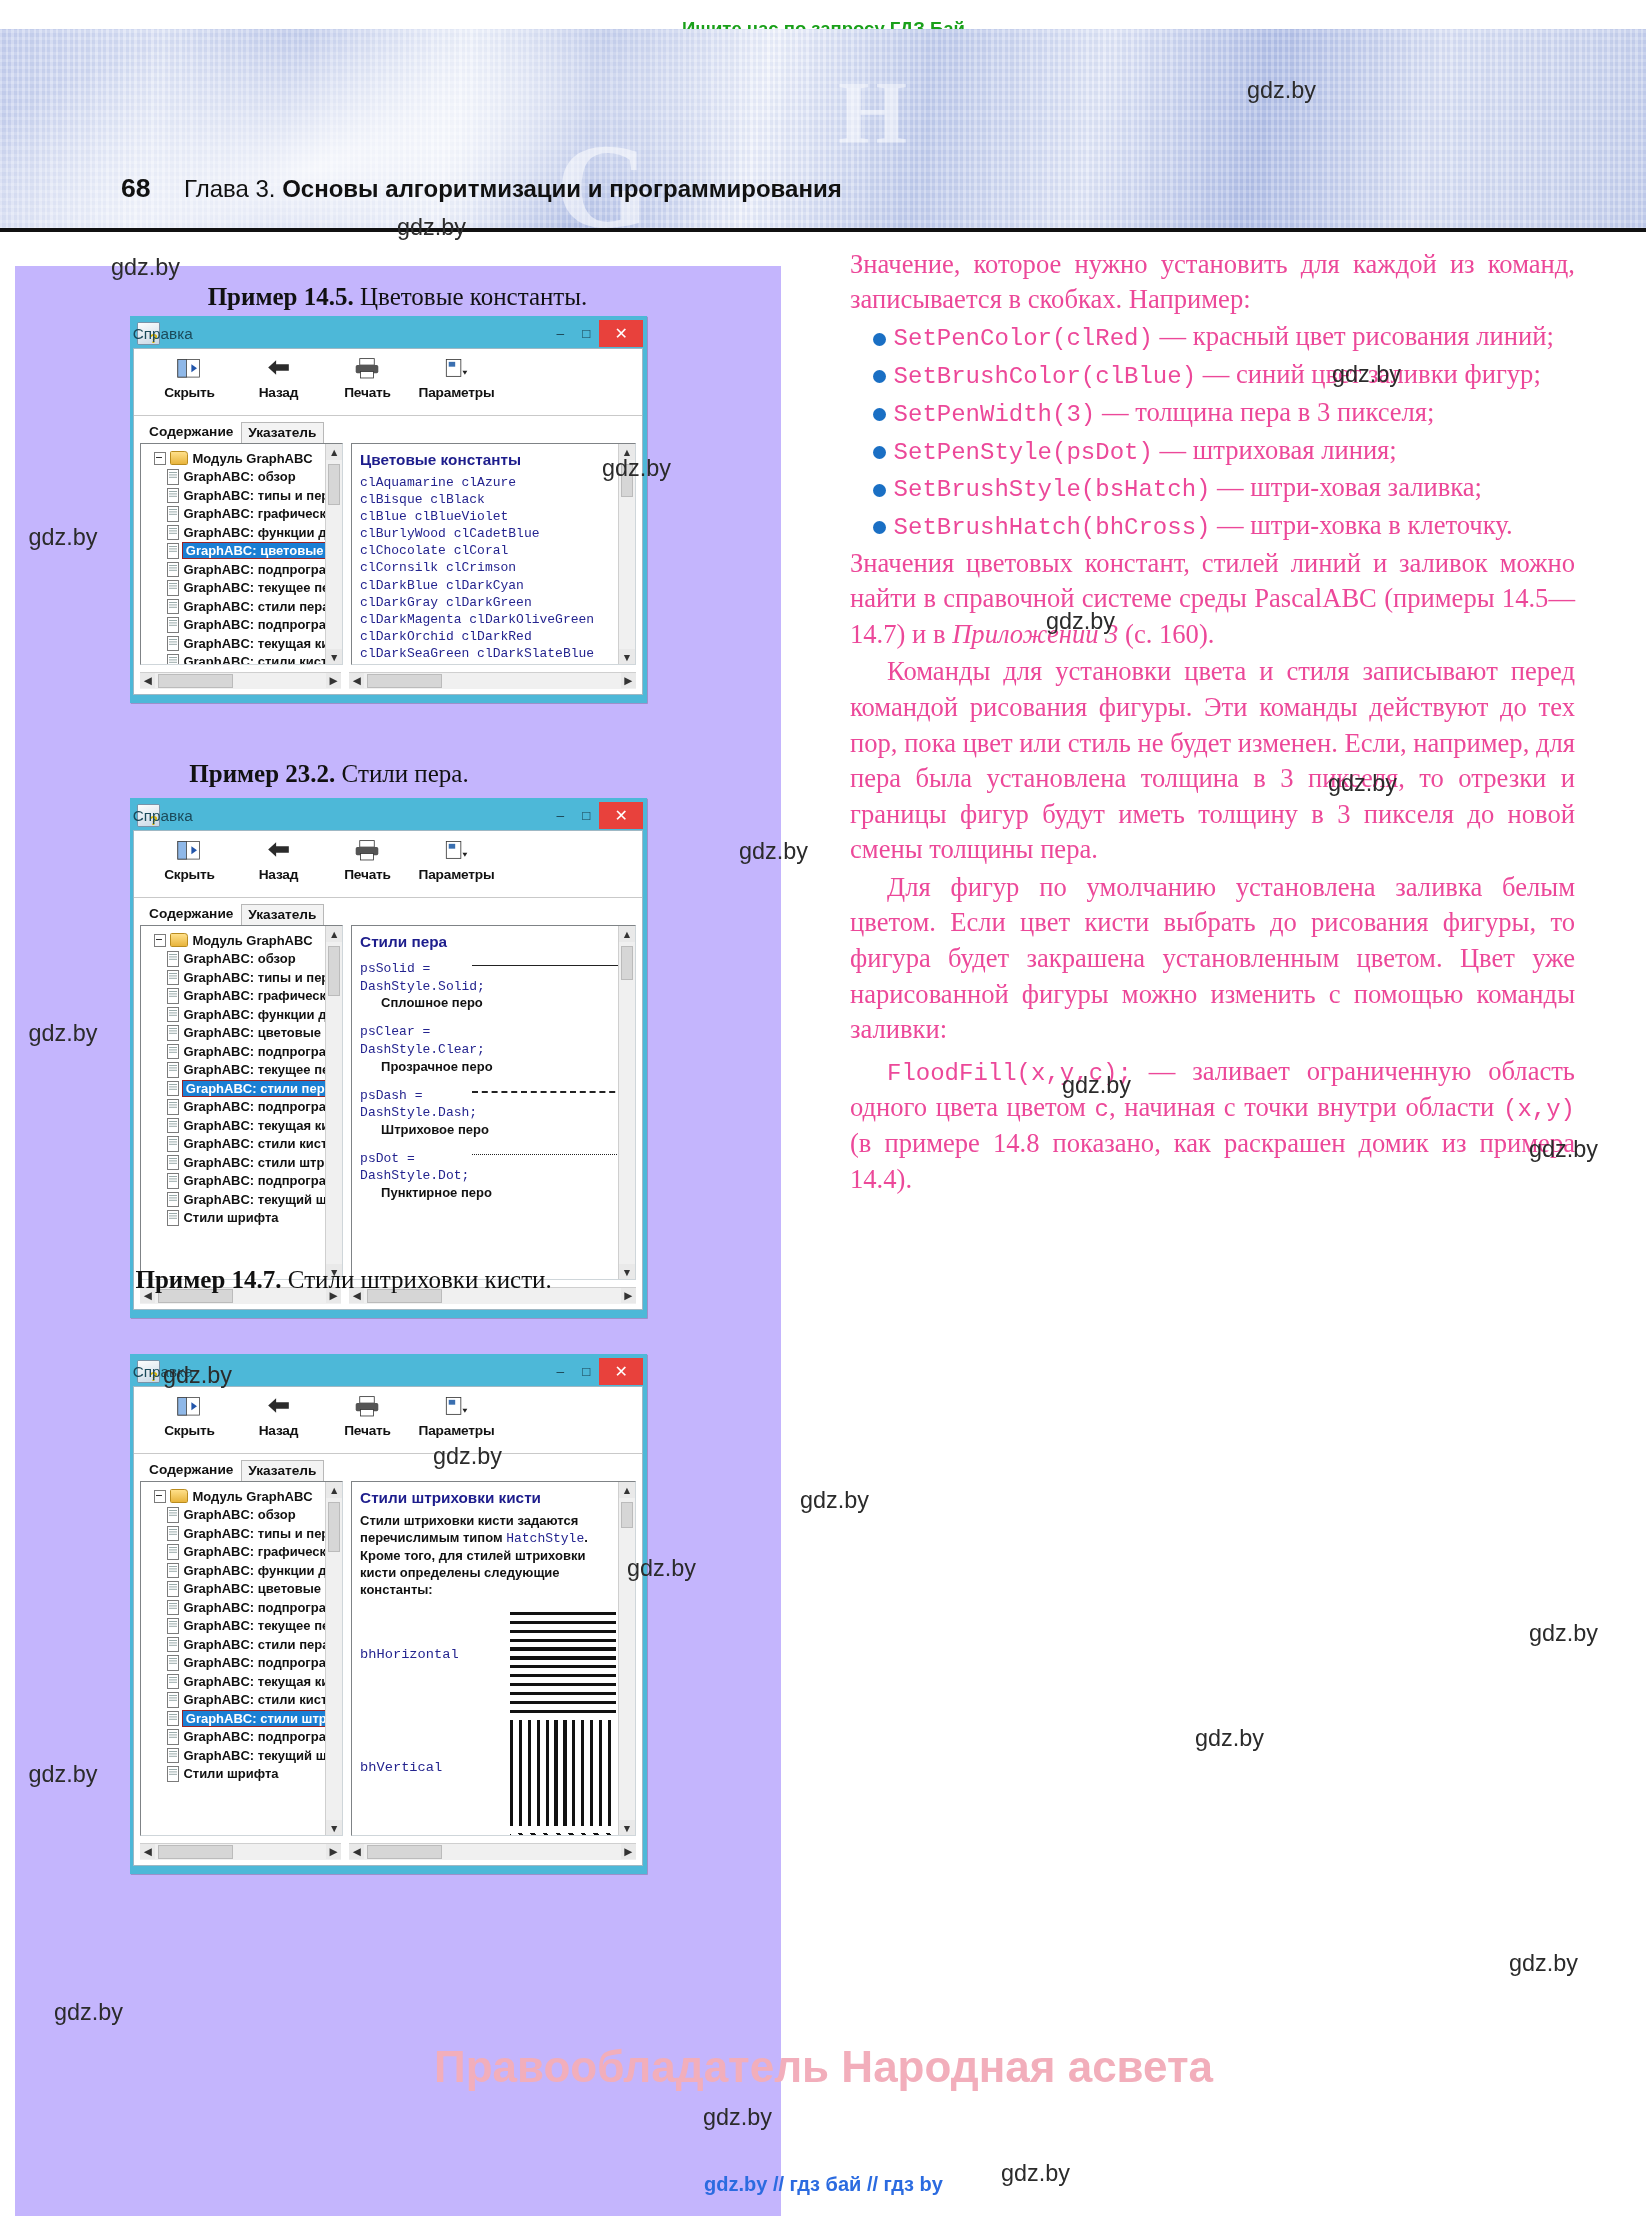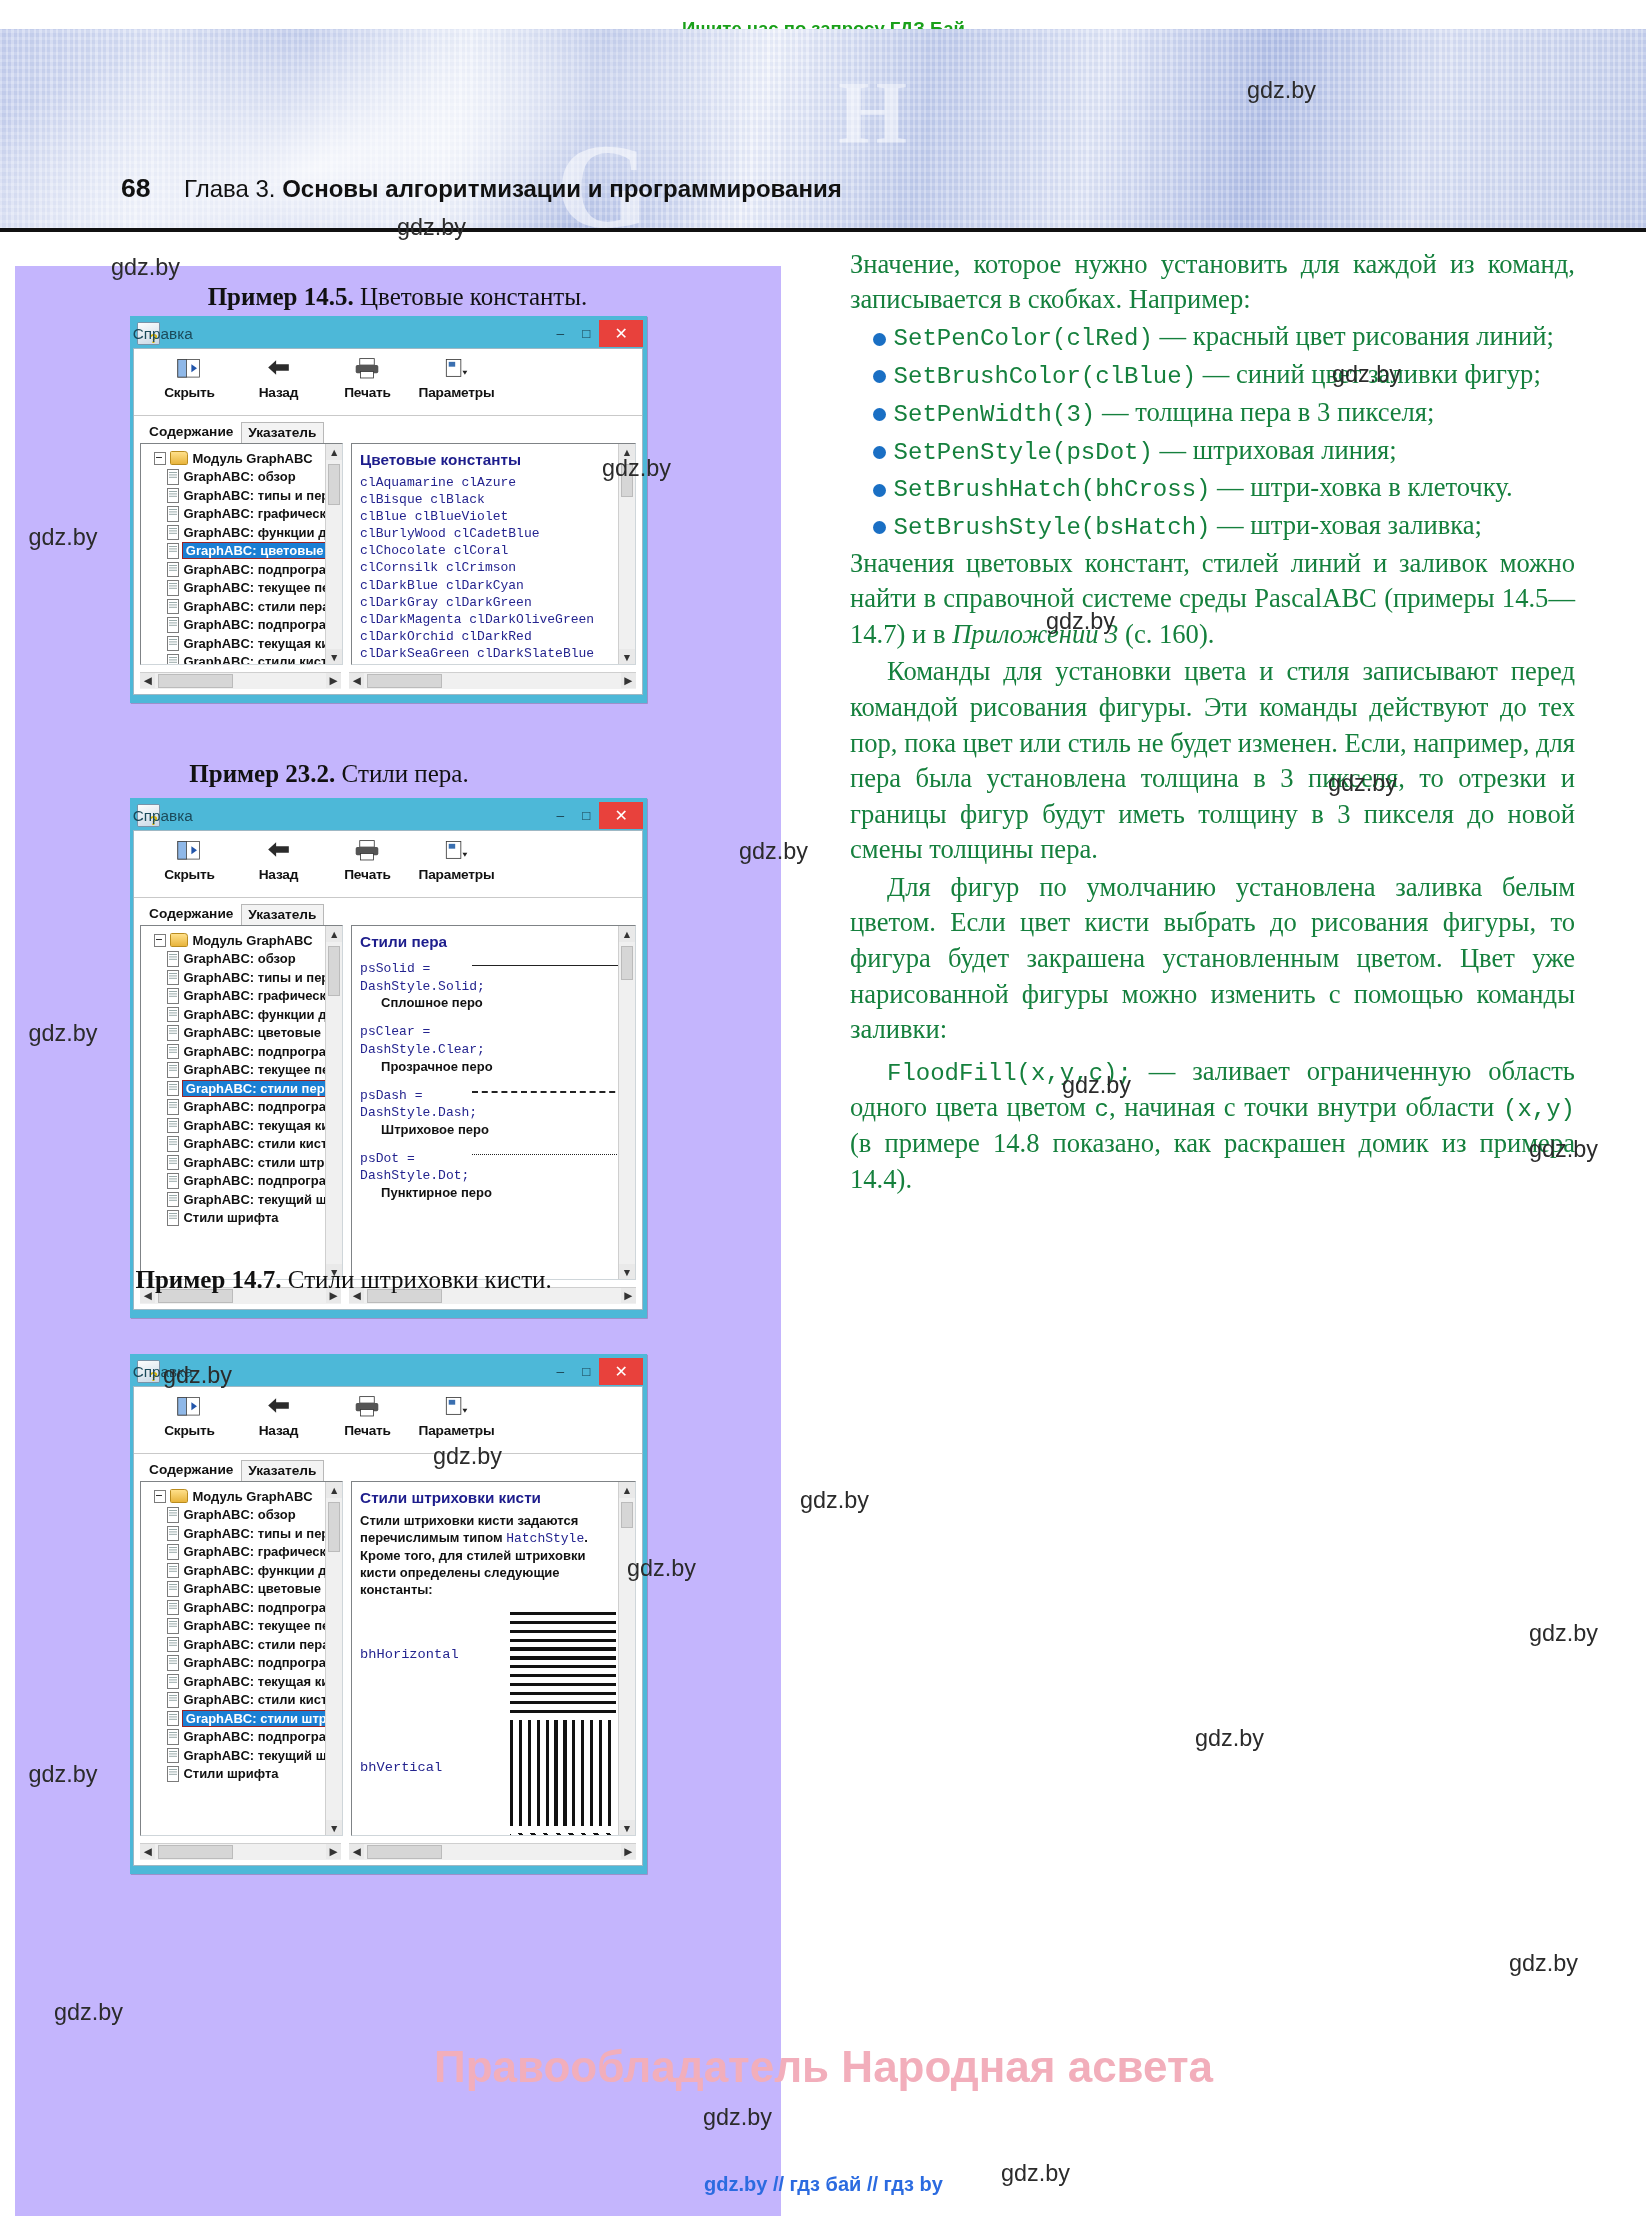--- a/index.html
+++ b/index.html
@@ -259,21 +259,21 @@
   }
   .pen-sample{ position:absolute; right:9.7px; top:4.8px; width:153px; height:3.2px; }
 
   .hatch-label{
     font-family:"Liberation Mono", monospace; font-size:13.7px; color:#24248f;
   }
 
   
   .rtxt{
     font-family:"Liberation Serif", serif;
-    font-size:26.6px; line-height:1.34; color:#15803d;
+    font-size:26.6px; line-height:1.34; color:#ec4899;
     text-align:justify; text-justify:inter-word;
   }
   .rtxt p{ margin:0 0 1.6px 0; }
   .rtxt .ind{ text-indent:37px; }
   .mono{ font-family:"Liberation Mono", monospace; font-size:24px; }
   .bullet{
     display:inline-block; width:13px;height:13px;border-radius:50%;
     background:#1a6fc4; margin-right:8px; vertical-align:middle;
   }
   .it{ font-style:italic; }
@@ -862,22 +862,22 @@
 
   </div>
 
   <div class="right-col rtxt">
     <p>Значение, которое нужно установить для каждой из команд, записывается в скобках. Например:</p>
     <div>
         <p style="text-indent: 22.6px;"><span class="bullet"></span><span class="mono">SetPenColor(clRed)</span><span>  —  </span><span>красный цвет рисования линий;</span></p>
         <p style="text-indent: 22.6px;"><span class="bullet"></span><span class="mono">SetBrushColor(clBlue)</span><span>  —  </span><span>синий цвет заливки фигур;</span></p>
         <p style="text-indent: 22.6px;"><span class="bullet"></span><span class="mono">SetPenWidth(3)</span><span>  —  </span><span>толщина пера в 3 пикселя;</span></p>
         <p style="text-indent: 22.6px;"><span class="bullet"></span><span class="mono">SetPenStyle(psDot)</span><span>  —  </span><span>штриховая линия;</span></p>
+        <p style="text-indent: 22.6px;"><span class="bullet"></span><span class="mono">SetBrushStyle(bsHatch)</span><span>  —  </span><span>штри-ховая заливка;</span></p>
         <p style="text-indent: 22.6px;"><span class="bullet"></span><span class="mono">SetBrushHatch(bhCross)</span><span>  —  </span><span>штри-ховка в клеточку.</span></p>
-        <p style="text-indent: 22.6px;"><span class="bullet"></span><span class="mono">SetBrushStyle(bsHatch)</span><span>  —  </span><span>штри-ховая заливка;</span></p>
       </div>
     <p>
       <span>Значения цветовых констант, стилей линий и заливок можно найти в справочной системе среды PascalABC (примеры 14.5—14.7) и в </span><span class="it">Приложении 3</span><span> (с. 160).</span>
     </p>
     <p class="ind">Команды для установки цвета и стиля записывают перед командой рисования фигуры. Эти команды действуют до тех пор, пока цвет или стиль не будет изменен. Если, например, для пера была установлена толщина в 3 пикселя, то отрезки и границы фигур будут иметь толщину в 3 пикселя до новой смены толщины пера.</p>
     <p class="ind">Для фигур по умолчанию установлена заливка белым цветом. Если цвет кисти выбрать до рисования фигуры, то фигура будет закрашена установленным цветом. Цвет уже нарисованной фигуры можно изменить с помощью команды заливки:</p>
     <p class="ind" style="margin-top:6.4px;">
       <span class="mono">FloodFill(x,y,c);</span><span> — заливает ограниченную область одного цвета цветом </span><span class="mono">c</span><span>, начиная с точки внутри области </span><span class="mono">(x,y)</span><span> (в примере 14.8 показано, как раскрашен домик из примера 14.4).</span>
     </p>
   </div>

